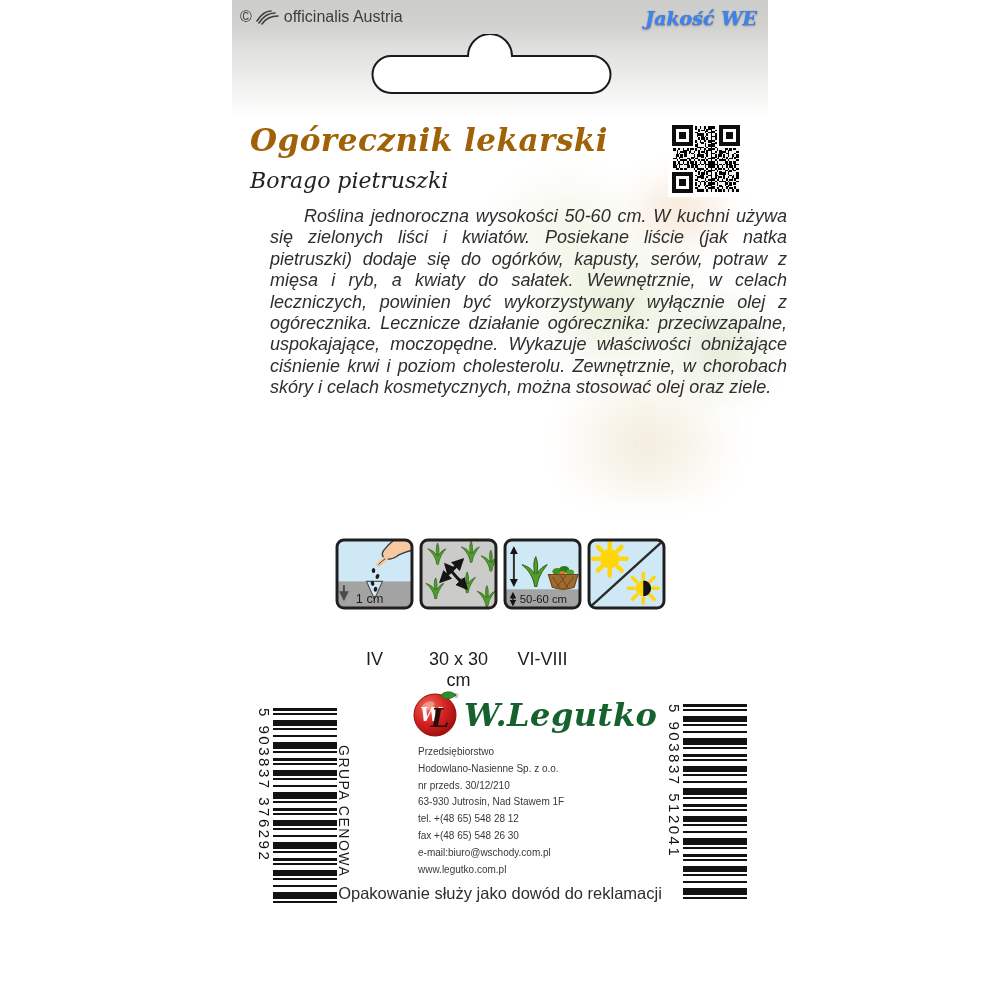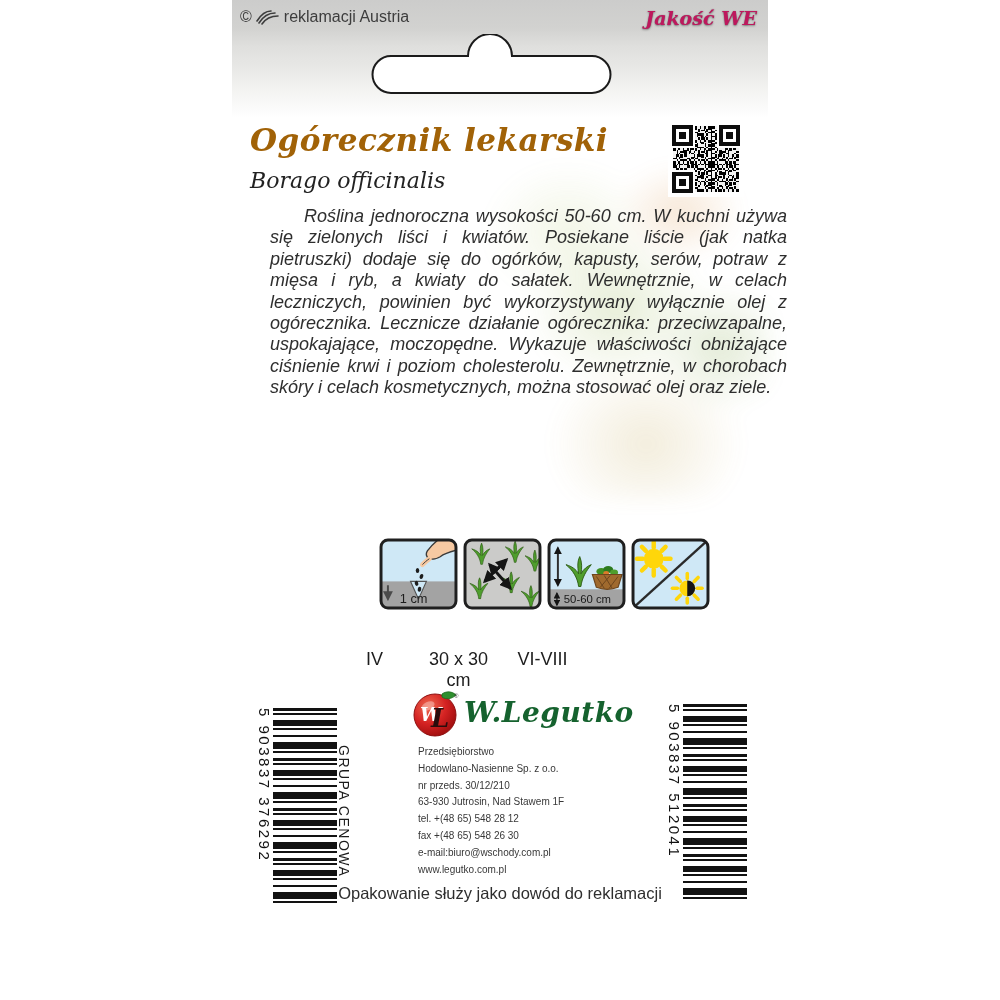--- a/index.html
+++ b/index.html
@@ -11,21 +11,21 @@
     font-family:"Liberation Sans",sans-serif;color:var(--ink);}
   .stage{position:relative;width:1000px;height:1000px;background:#fff;}
   .packet{position:absolute;left:232px;top:0;width:536px;height:1000px;background:#fff;}
 
   
   .top-band{position:absolute;left:0;top:0;width:536px;height:118px;
     background:linear-gradient(180deg,#cccccb 0,#d2d2d0 28px,#dfdfdd 46px,#e9e9e7 70px,#f4f4f2 92px,#ffffff 118px);}
   .credit{position:absolute;left:8px;top:8px;display:flex;align-items:center;gap:4px;
     font-size:16px;color:#3d3d3d;}
   .quality{position:absolute;right:11px;top:7px;font-family:"DejaVu Serif",serif;
-    font-style:italic;font-weight:bold;font-size:19px;color:#be185d;
+    font-style:italic;font-weight:bold;font-size:19px;color:#3b82f6;
     text-shadow:0 1px 2px rgba(90,90,90,.7),0 0 1px rgba(120,120,120,.8);text-align:right;}
 
   
   .hangtab{position:absolute;left:135px;top:34px;}
 
   
   .bg-photo{position:absolute;left:170px;top:100px;width:370px;height:400px;
     background:
       radial-gradient(90px 70px at 75% 28%, rgba(214,140,60,.55), transparent 70%),
       radial-gradient(130px 110px at 58% 52%, rgba(150,180,80,.60), transparent 70%),
@@ -49,21 +49,21 @@
   .finder::after{content:"";position:absolute;left:3px;top:3px;width:7px;height:7px;background:#0d0d0d;}
   .f-tl{left:4px;top:4px;} .f-tr{right:4px;top:4px;} .f-bl{left:4px;bottom:4px;}
 
   
   .body-text{position:absolute;left:10px;top:206px;width:517px;
     font-family:"Liberation Sans",sans-serif;font-style:italic;font-size:18px;
     line-height:21.4px;text-align:justify;color:#2e2e2e;margin-left:28px;}
   .body-text p{text-indent:34px;}
 
   
-  .icons{position:absolute;left:103px;top:538px;display:flex;gap:5px;margin-left:44px;}
+  .icons{position:absolute;left:103px;top:538px;display:flex;gap:5px;}
   .icons svg{display:block;}
   .captions{position:absolute;left:103px;top:613px;display:flex;gap:5px;
     font-size:18px;color:#1d1d1d;}
   .captions span{width:79px;text-align:center;margin-top:36px;}
 
   
   .barcode{position:absolute;display:flex;}
   .bc-left{left:23px;top:708px;width:82px;height:198px;}
   .bc-right{left:433px;top:704px;width:82px;height:198px;}
   .bc-digits{writing-mode:vertical-rl;font-size:15px;letter-spacing:2.5px;color:#111;
@@ -71,21 +71,21 @@
   .bc-bars{flex:1;background:repeating-linear-gradient(180deg,
     #121212 0 3px,#fff 3px 5px,#121212 5px 7px,#fff 7px 12px,
     #121212 12px 18px,#fff 18px 20px,#121212 20px 22px,#fff 22px 27px,
     #121212 27px 29px,#fff 29px 34px,#121212 34px 41px,#fff 41px 43px,
     #121212 43px 45px,#fff 45px 50px);}
   .price-group{position:absolute;left:104px;top:745px;writing-mode:vertical-rl;
     font-size:14px;letter-spacing:1.5px;color:#1a1a1a;}
 
   .logo{position:absolute;left:180px;top:690px;}
   .brand{position:absolute;left:232px;top:696px;font-family:"DejaVu Serif",serif;
-    font-style:italic;font-weight:bold;font-size:28px;color:var(--brand-green);letter-spacing:.5px;}
+    font-style:italic;font-weight:bold;font-size:32px;color:var(--brand-green);letter-spacing:.5px;}
   .address{position:absolute;left:186px;top:744px;font-size:10px;line-height:16.8px;color:#383838;}
 
   .claim{position:absolute;left:0;top:884px;width:536px;text-align:center;
     font-size:16.5px;color:#2e2e2e;}
   .footer-line{position:absolute;left:0;top:964px;width:536px;display:flex;
     justify-content:center;gap:40px;font-size:18px;color:#4a4a4a;}
 </style>
 </head>
 <body>
 
@@ -111,33 +111,33 @@
 <div class="stage">
   <div class="packet">
 
     <div class="top-band"></div>
 
     <div class="credit">
       <span>©</span>
       <svg width="24" height="16" viewBox="0 0 24 16">
         <path d="M1,12 C6,4 10,2 15,2 M3,14 C8,6 13,4 19,4 M6,15 C10,9 15,7 22,7" fill="none" stroke="#3d3d3d" stroke-width="1.6" stroke-linecap="round"></path>
       </svg>
-      <span>reklamacji Austria</span>
+      <span>officinalis Austria</span>
     </div>
 
     <div class="quality">Jakość WE</div>
 
     <svg class="hangtab" width="250" height="68" viewBox="0 0 250 68">
       <path d="M24,22 L101,22 A22,22 0 0 1 145,22 L225,22 A18.5,18.5 0 0 1 225,59 L24,59 A18.5,18.5 0 0 1 24,22 Z" fill="#ffffff" stroke="#1b1b1b" stroke-width="2"></path>
     </svg>
 
     <div class="bg-photo"></div>
 
     <div class="title">Ogórecznik lekarski</div>
-    <div class="latin">Borago officinalis</div>
+    <div class="latin">Borago pietruszki</div>
 
     <div class="qr">
       <div class="qr-n1"></div>
       <div class="qr-n2"></div>
       <div class="finder f-tl"></div>
       <div class="finder f-tr"></div>
       <div class="finder f-bl"></div>
     </div>
 
     <div class="body-text">

